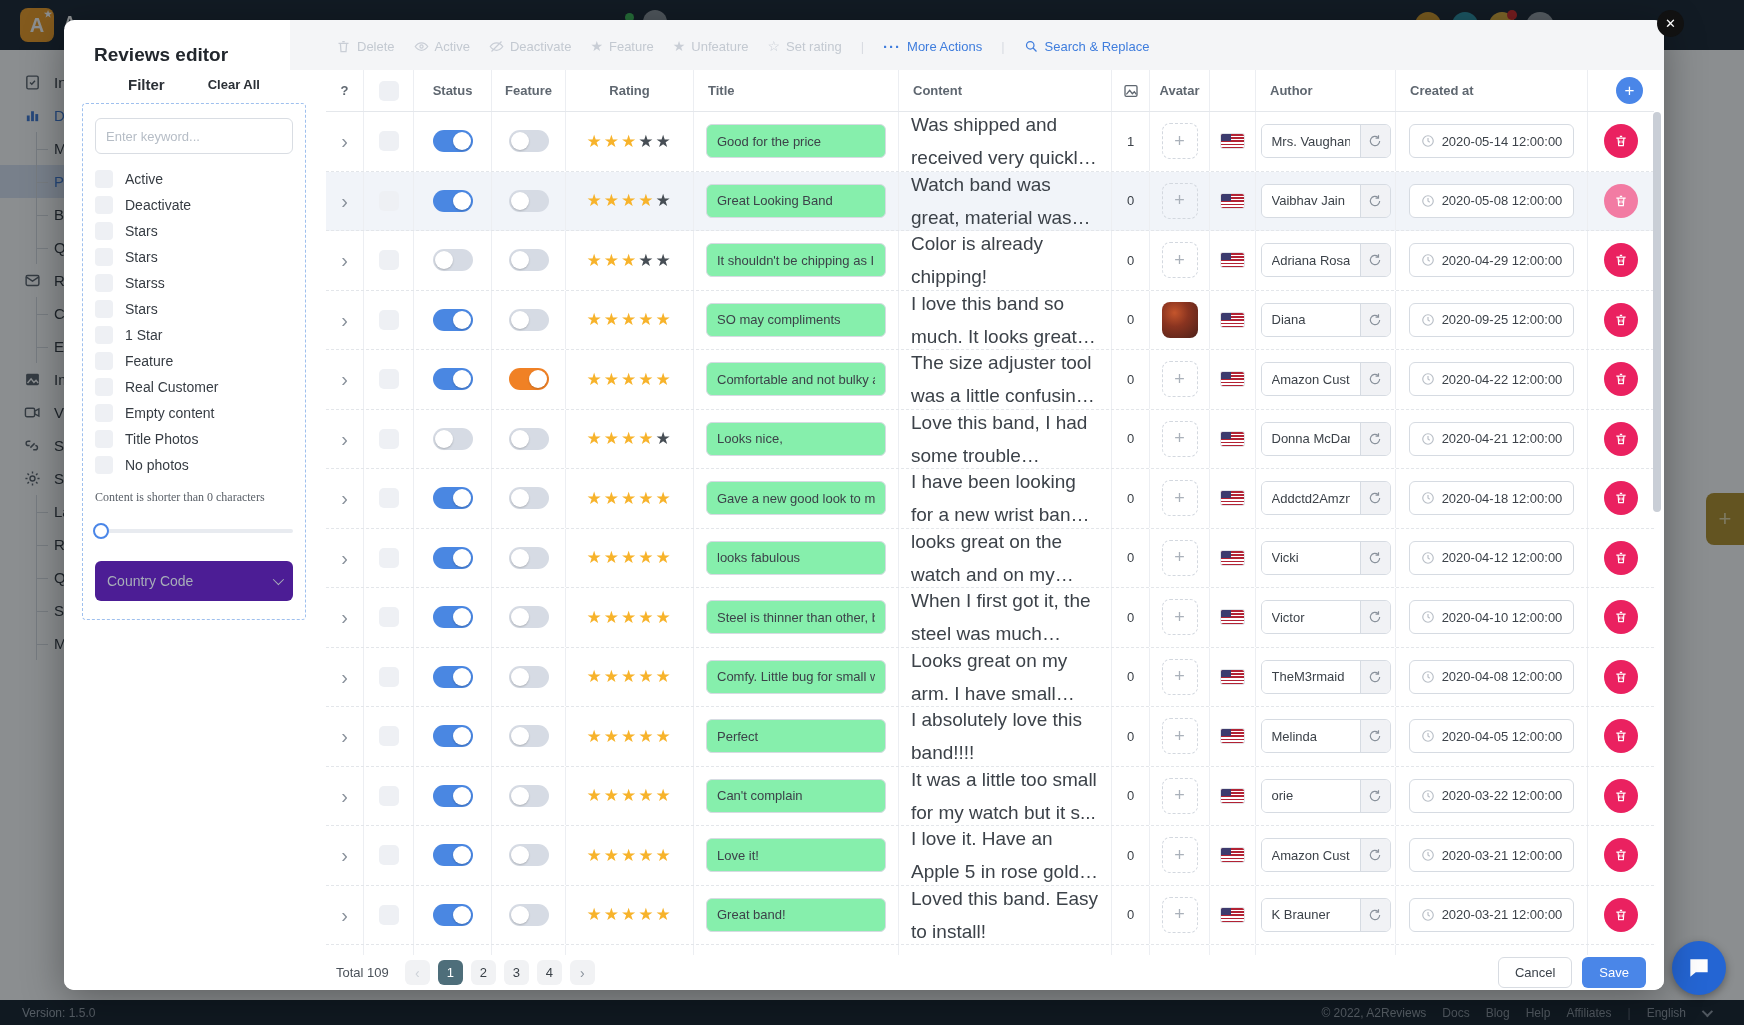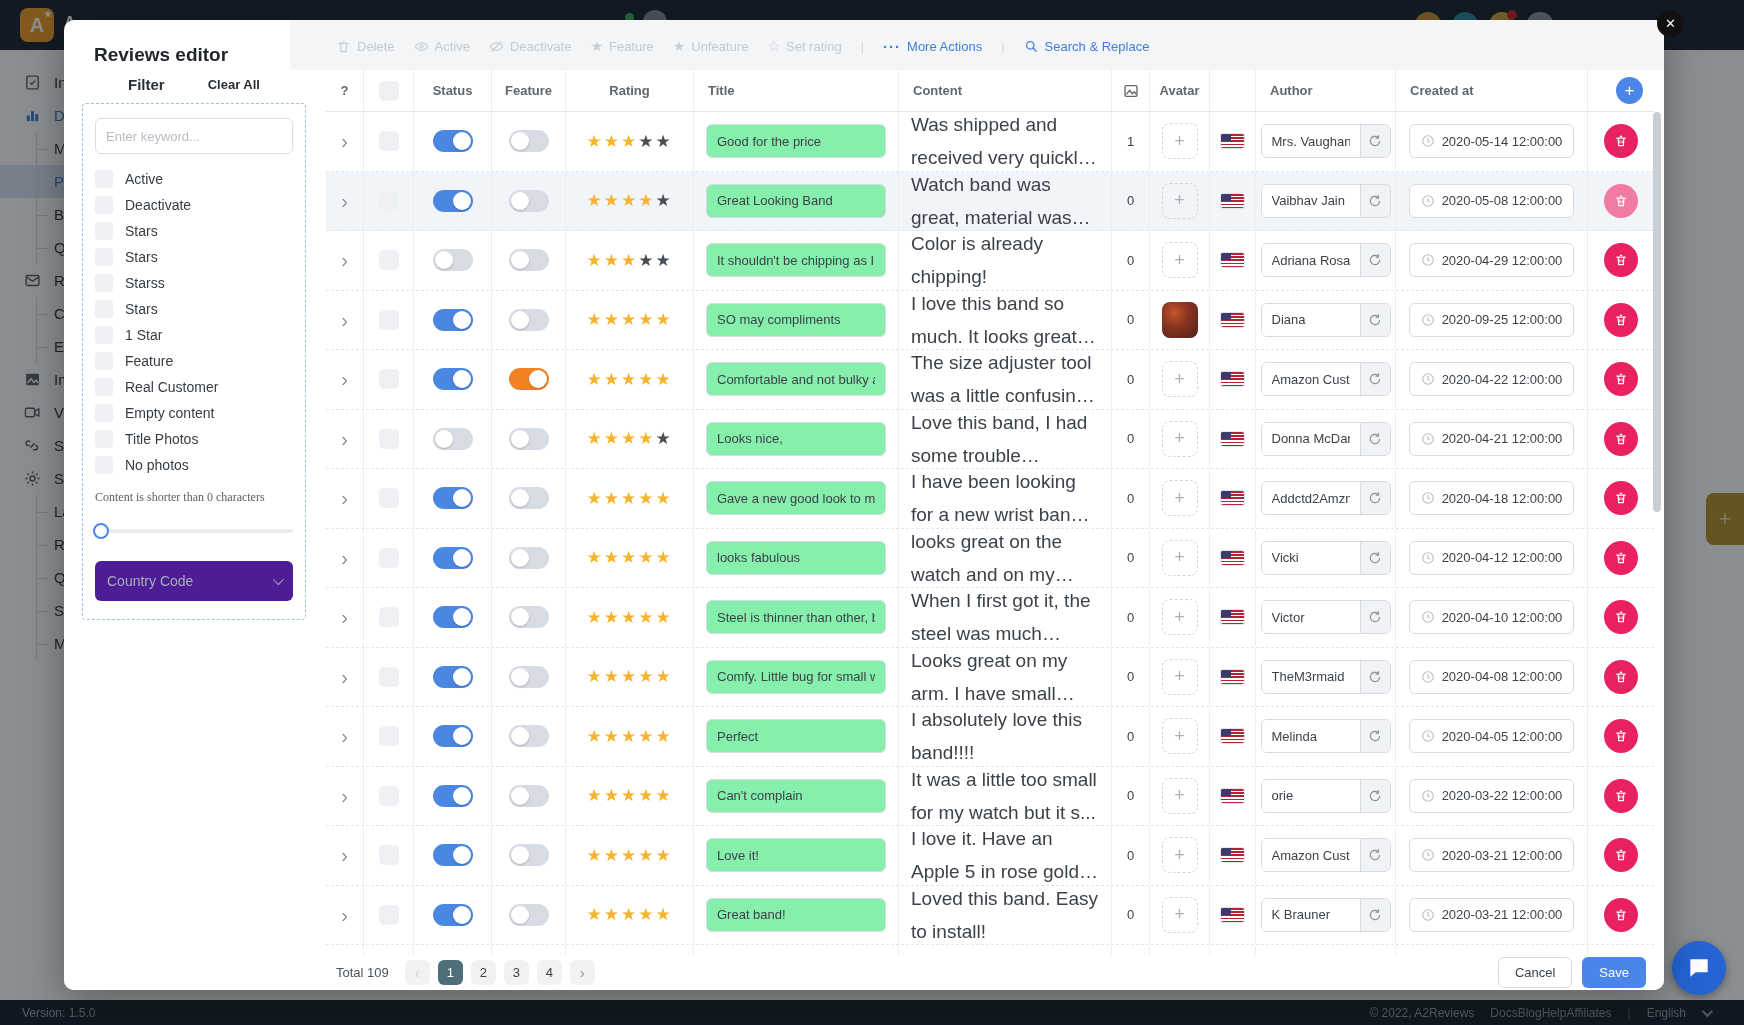--- a/index.html
+++ b/index.html
@@ -249,21 +249,21 @@
 </div>
 
 <div class="gold-tab">
     <span>+</span>
   </div>
 
 <div class="app-footer">
   <span class="foot-version">Version: 1.5.0</span>
   <span class="foot-right">
     <span>© 2022, A2Reviews</span>
-    <span id="footer-links" style="display:flex;">
+    <span id="footer-links" style="display:flex;gap:16px;">
         <span class="foot-link">Docs</span>
         <span class="foot-link">Blog</span>
         <span class="foot-link">Help</span>
         <span class="foot-link">Affiliates</span>
       </span>
     <span class="foot-sep">|</span>
     <span class="foot-link">English</span>
     <span class="chev-down"></span>
   </span>
 </div>

